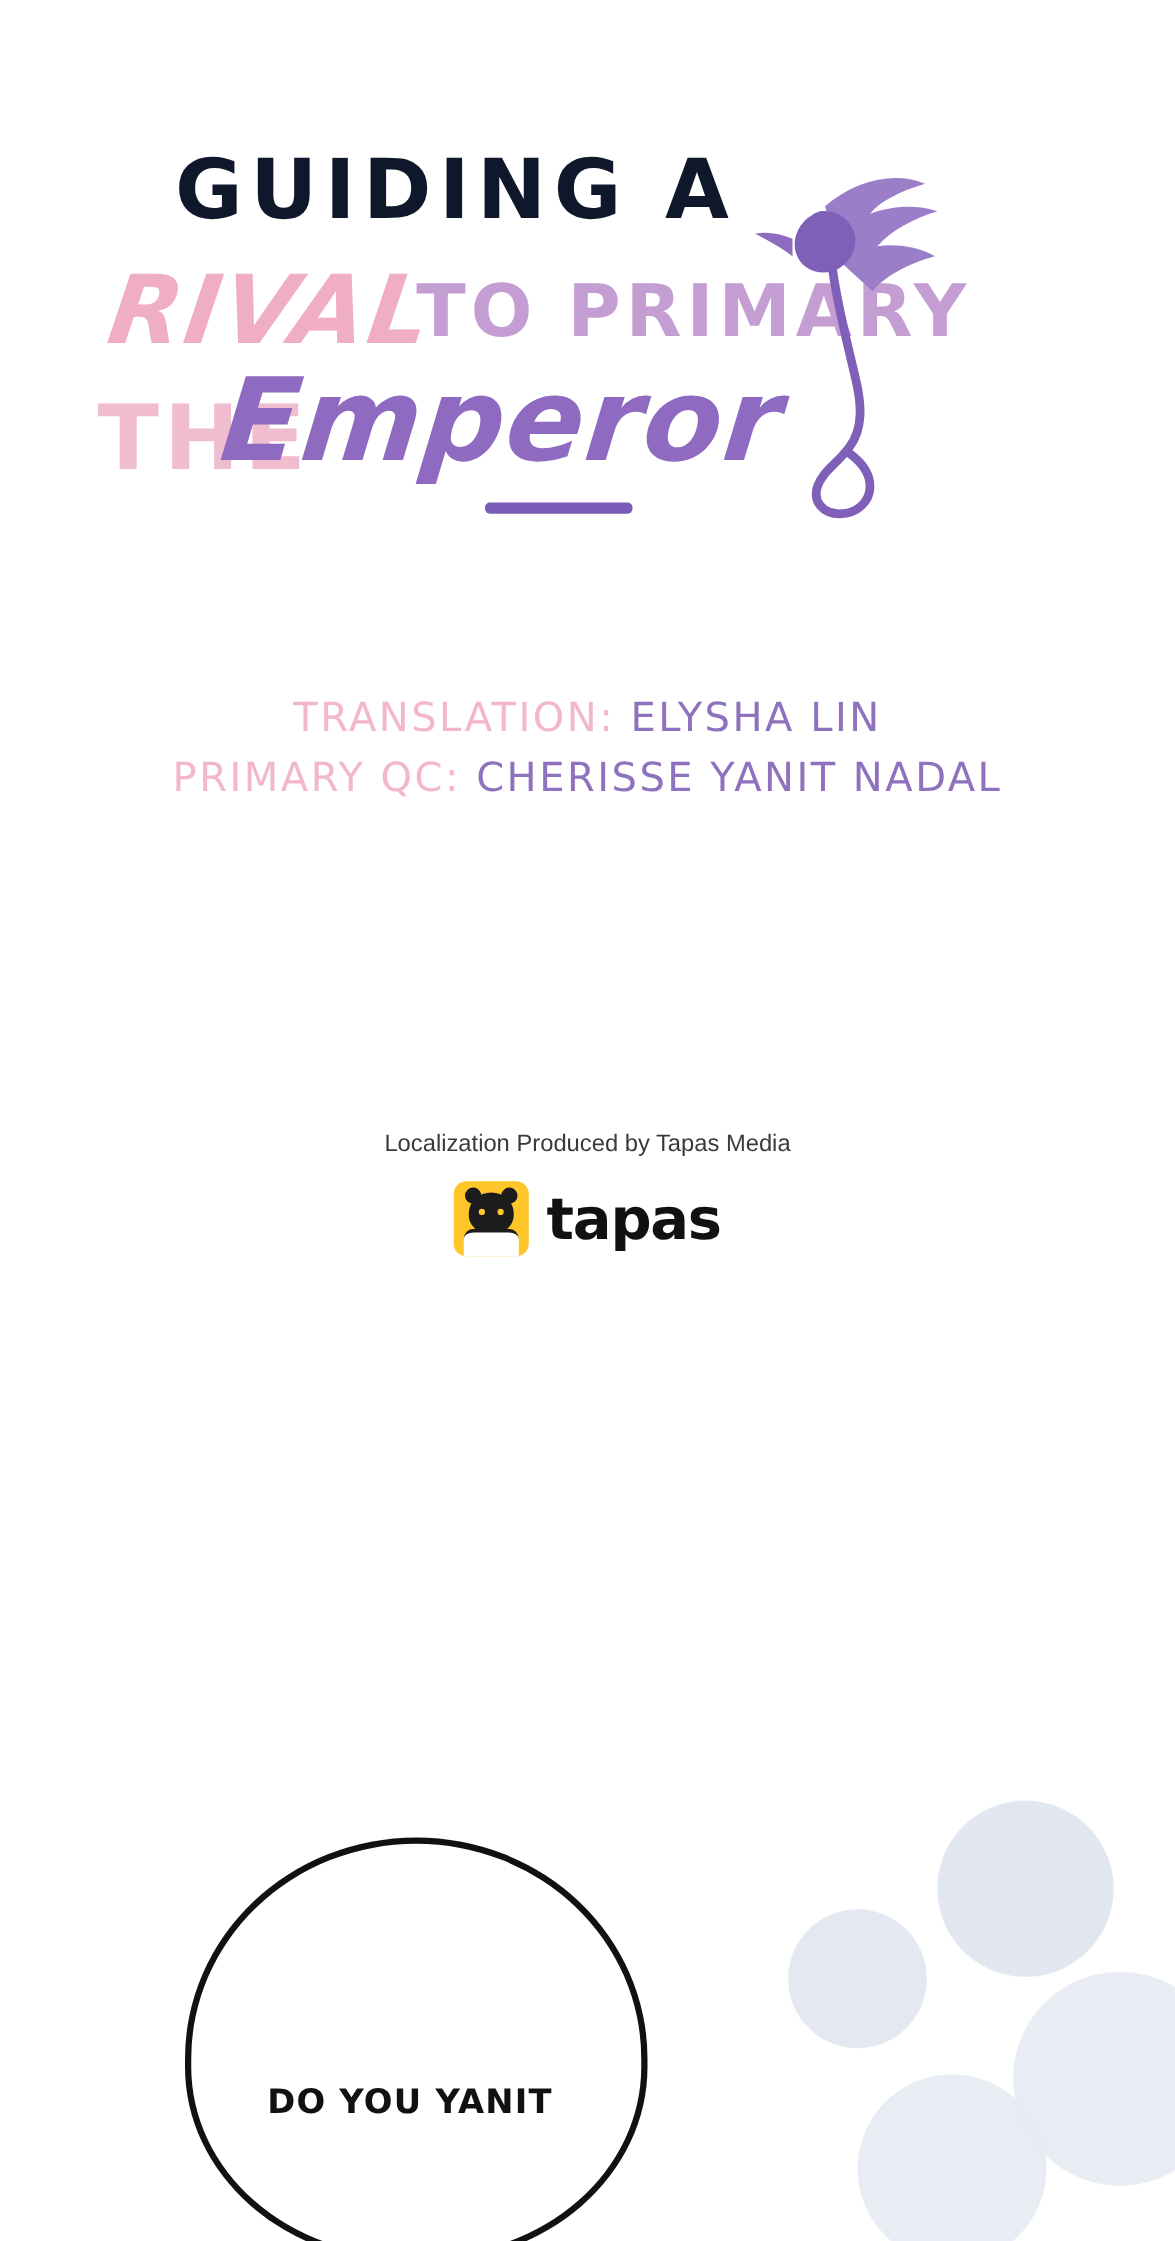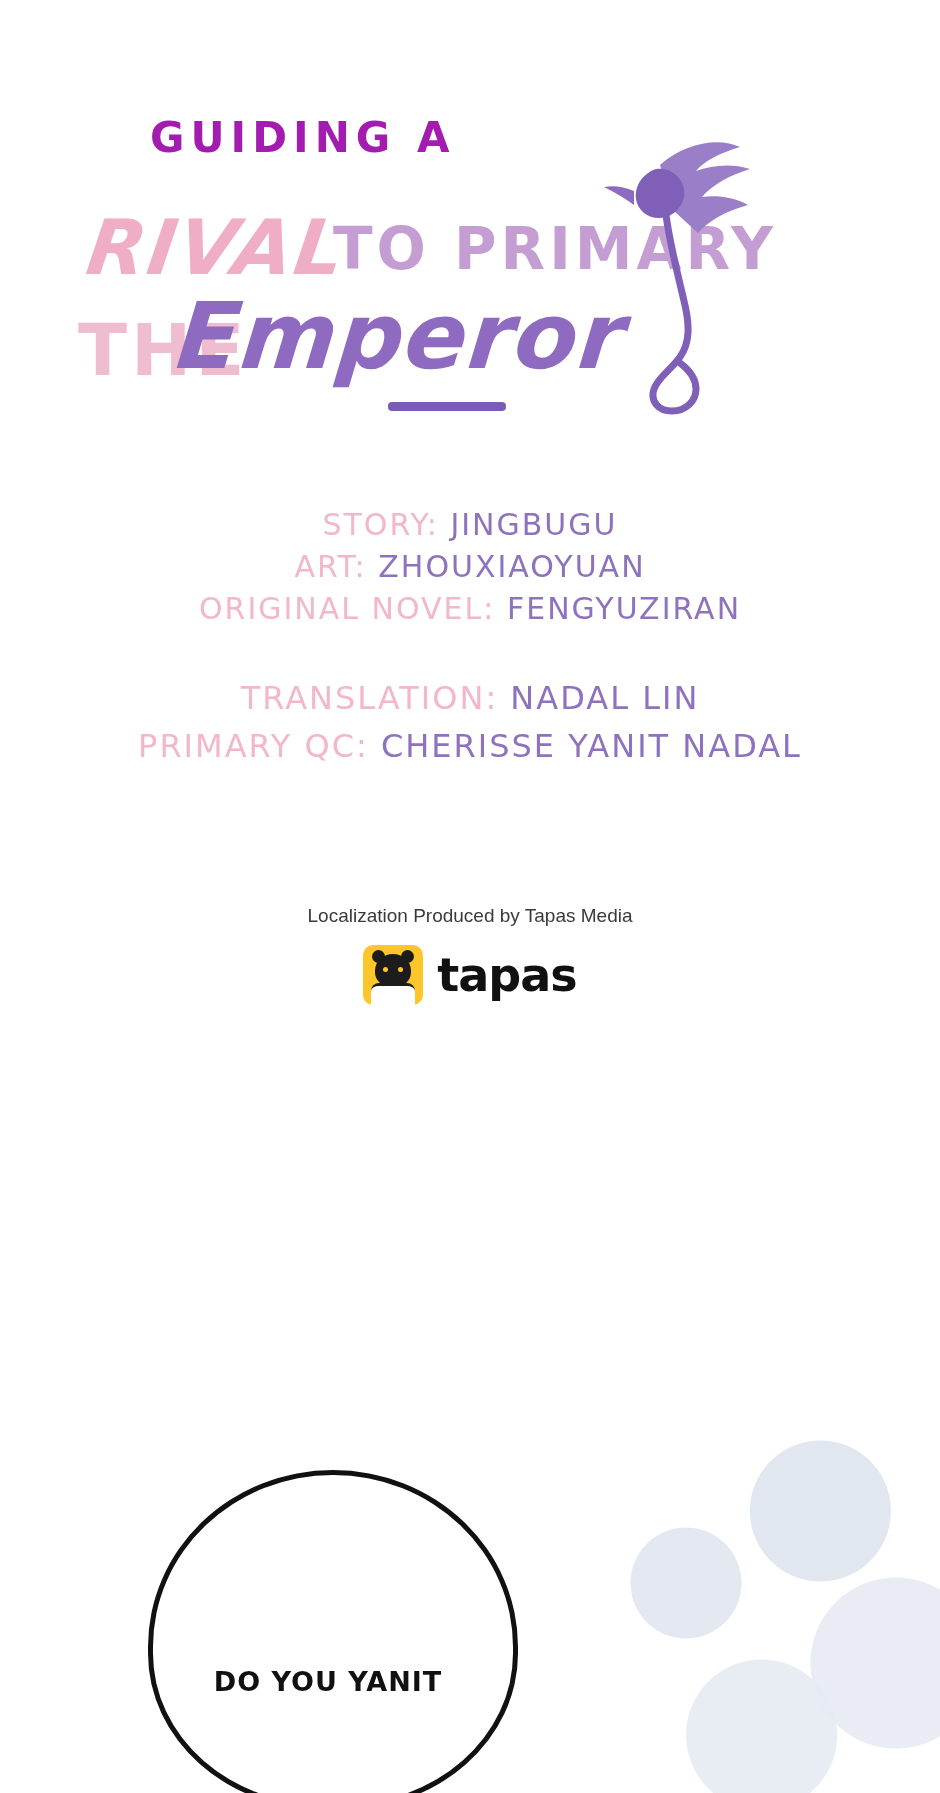--- a/index.html
+++ b/index.html
@@ -33,25 +33,25 @@
   }
 
   .title-line {
     position: absolute;
     white-space: nowrap;
     font-family: "DejaVu Sans", sans-serif;
     font-weight: bold;
   }
 
   .tl-1 {
-    left: 150px;
+    left: 140px;
     top: 18px;
-    font-size: 42px;
+    font-size: 66px;
     letter-spacing: 6px;
-    color: #a21caf;
+    color: #0f172a;
   }
   .tl-2a {
     left: 88px;
     top: 108px;
     font-size: 76px;
     font-style: italic;
     letter-spacing: 2px;
     color: #efadc6;
     transform: skewX(-8deg);
   }
@@ -266,39 +266,25 @@
 
     <svg class="bird" viewBox="0 0 170 330">
       <path d="M60 70 C85 48 118 42 140 52 C120 58 104 66 96 76 C112 70 132 68 150 74 C130 80 112 90 102 102 C116 100 134 102 148 110 C126 116 108 126 98 138 L74 116 Z" fill="#9b7ec8"></path>
       <path d="M56 74 C44 78 34 90 36 104 C38 118 52 126 66 122 C78 118 86 106 84 94 C82 82 70 72 56 74 Z" fill="#7f5fb8"></path>
       <path d="M34 96 C24 92 14 90 4 92 C16 98 26 104 34 110 Z" fill="#8e6bc0"></path>
       <path d="M66 120 C70 150 78 180 84 206 C90 230 90 248 80 262 C70 276 58 282 54 294 C50 306 58 316 72 316 C86 316 96 306 96 294 C96 282 88 274 80 268" fill="none" stroke="#7f5fb8" stroke-width="7" stroke-linecap="round"></path>
     </svg>
   </div>
 
   <div class="credits">
-    <div class="credit-group-1">
-      <div class="credit-line">
-        <span class="lbl c-pink">STORY:</span>
-        <span class="val c-purple">JINGBUGU</span>
-      </div>
-      <div class="credit-line">
-        <span class="lbl c-pink">ART:</span>
-        <span class="val c-purple">ZHOUXIAOYUAN</span>
-      </div>
-      <div class="credit-line">
-        <span class="lbl c-pink">ORIGINAL NOVEL:</span>
-        <span class="val c-purple">FENGYUZIRAN</span>
-      </div>
-    </div>
 
     <div class="credit-group-2">
       <div class="credit-line">
         <span class="lbl c-pink">TRANSLATION:</span>
-        <span class="val c-purple">NADAL LIN</span>
+        <span class="val c-purple">ELYSHA LIN</span>
       </div>
       <div class="credit-line">
         <span class="lbl c-pink">PRIMARY QC:</span>
         <span class="val c-purple">CHERISSE YANIT NADAL</span>
       </div>
     </div>
   </div>
 
   <div class="localization">Localization Produced by Tapas Media</div>
 

